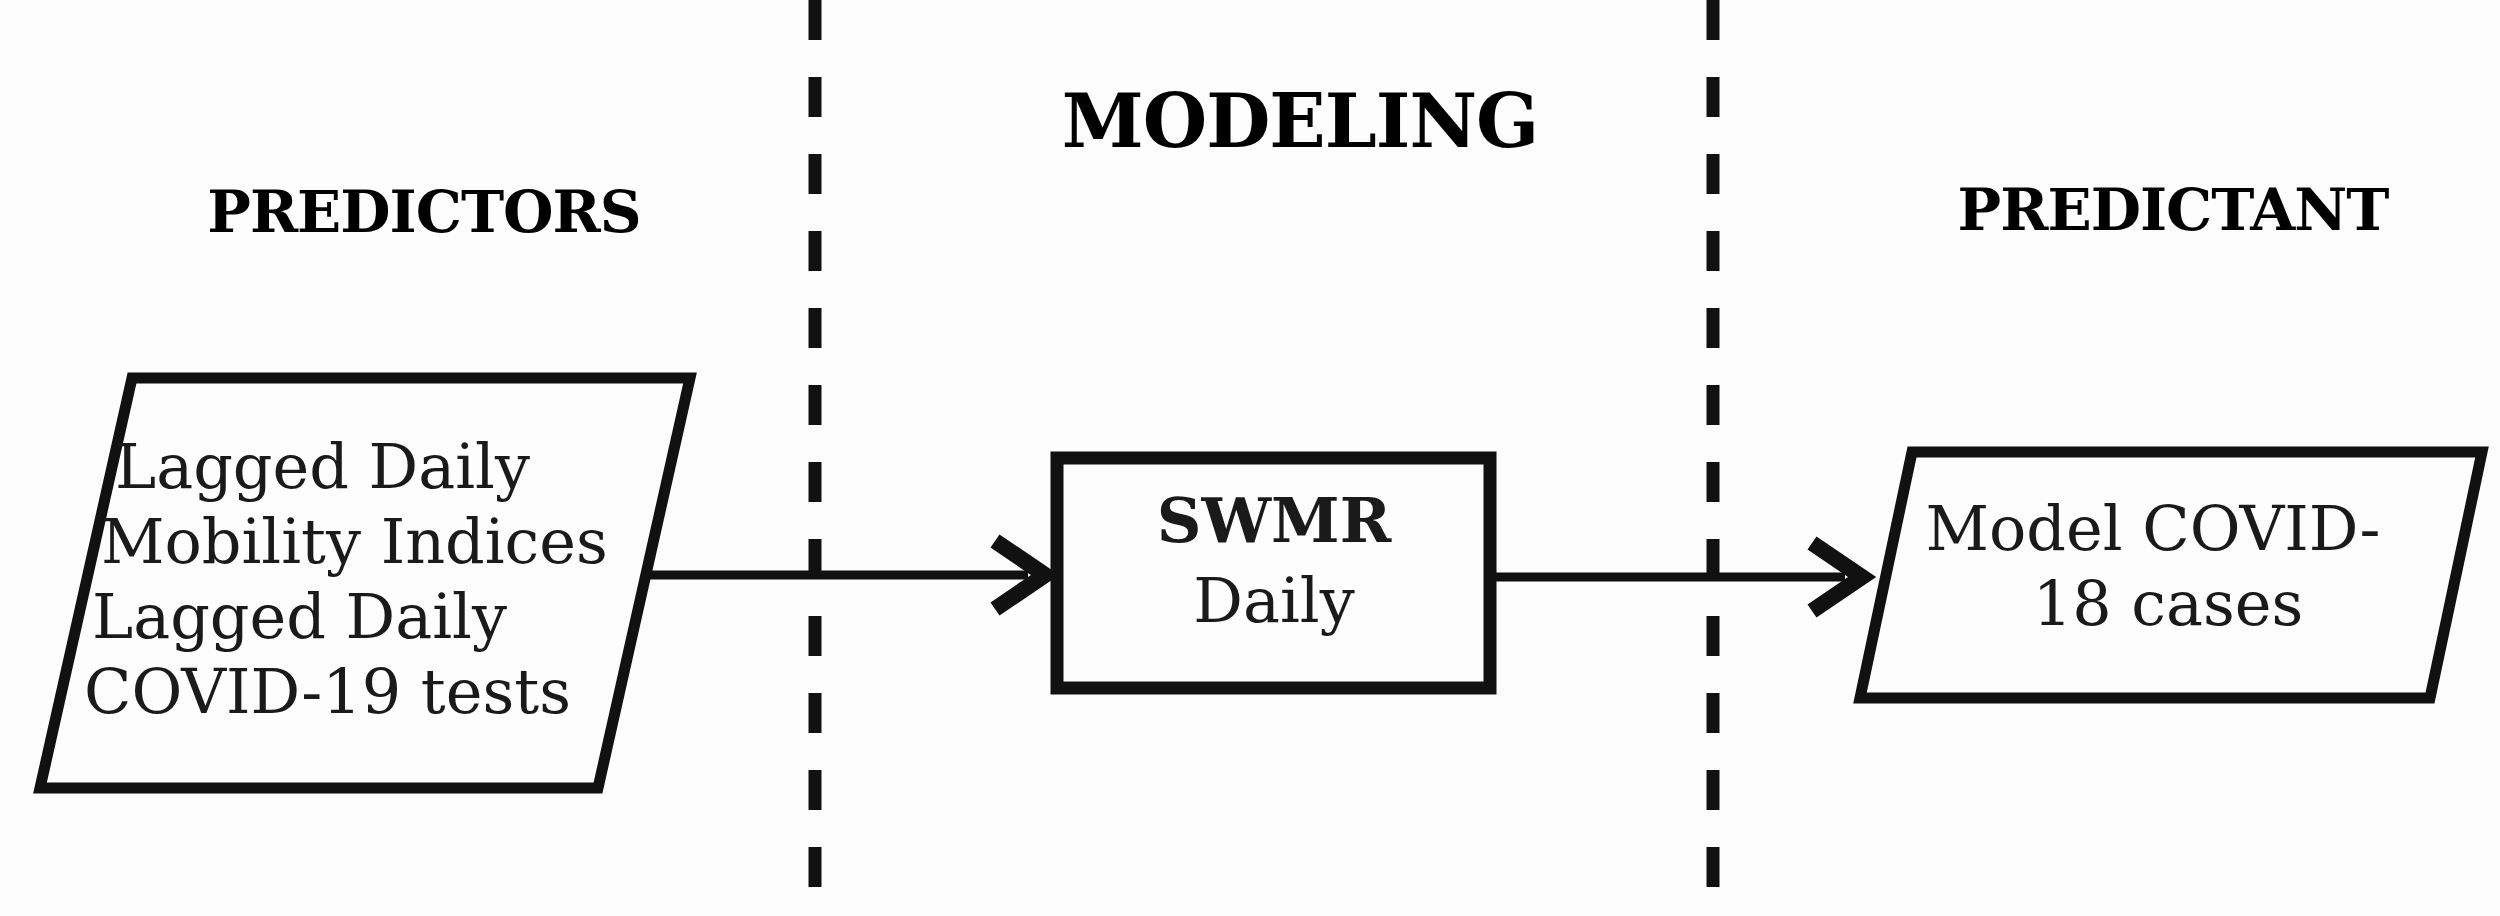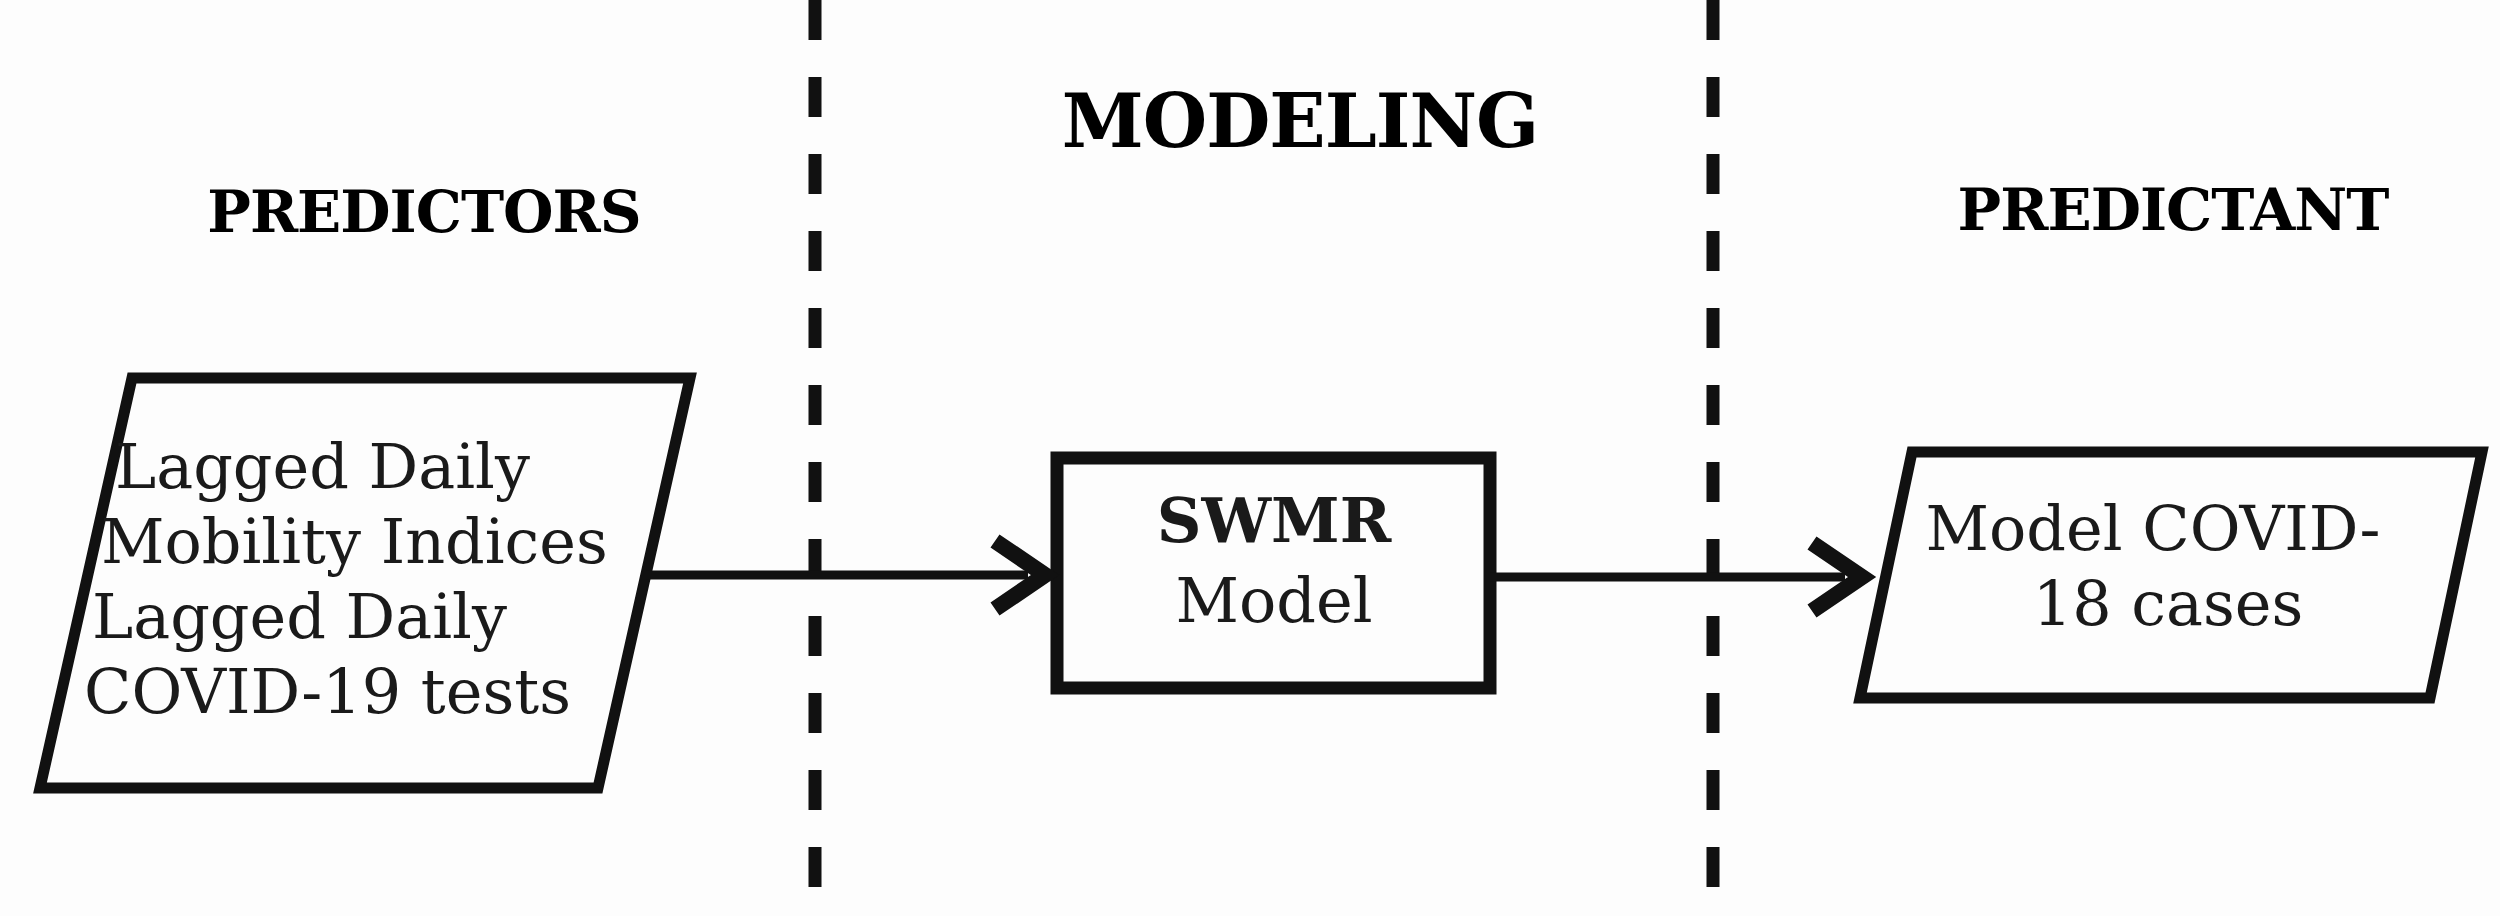--- a/index.html
+++ b/index.html
@@ -74,18 +74,18 @@
   <div class="hdr" style="left:409px; top:212px;margin-left:15px;">PREDICTORS</div>
   <div class="hdr big" style="left:1300px; top:121px;">MODELING</div>
   <div class="hdr" style="left:2173px; top:210px;">PREDICTANT</div>
 
   <div class="node-line left-align" style="left:115px; top:467px;">Lagged Daily</div>
   <div class="node-line left-align" style="left:101px; top:542px;text-align:center;">Mobility Indices</div>
   <div class="node-line left-align" style="left:92px; top:617px;">Lagged Daily</div>
   <div class="node-line left-align" style="left:84px; top:692px;">COVID-19 tests</div>
 
   <div class="node-line centered" style="left:1274px; top:521px;font-weight:bold;">SWMR</div>
-  <div class="node-line centered" style="left:1274px; top:601px;">Model</div>
+  <div class="node-line centered" style="left:1274px; top:601px;">Daily</div>
 
   <div class="node-line centered" style="left:2153px; top:529px;">Model COVID-</div>
   <div class="node-line centered" style="left:2168px; top:604px;">18 cases</div>
 
 </div>
 
 </body></html>

